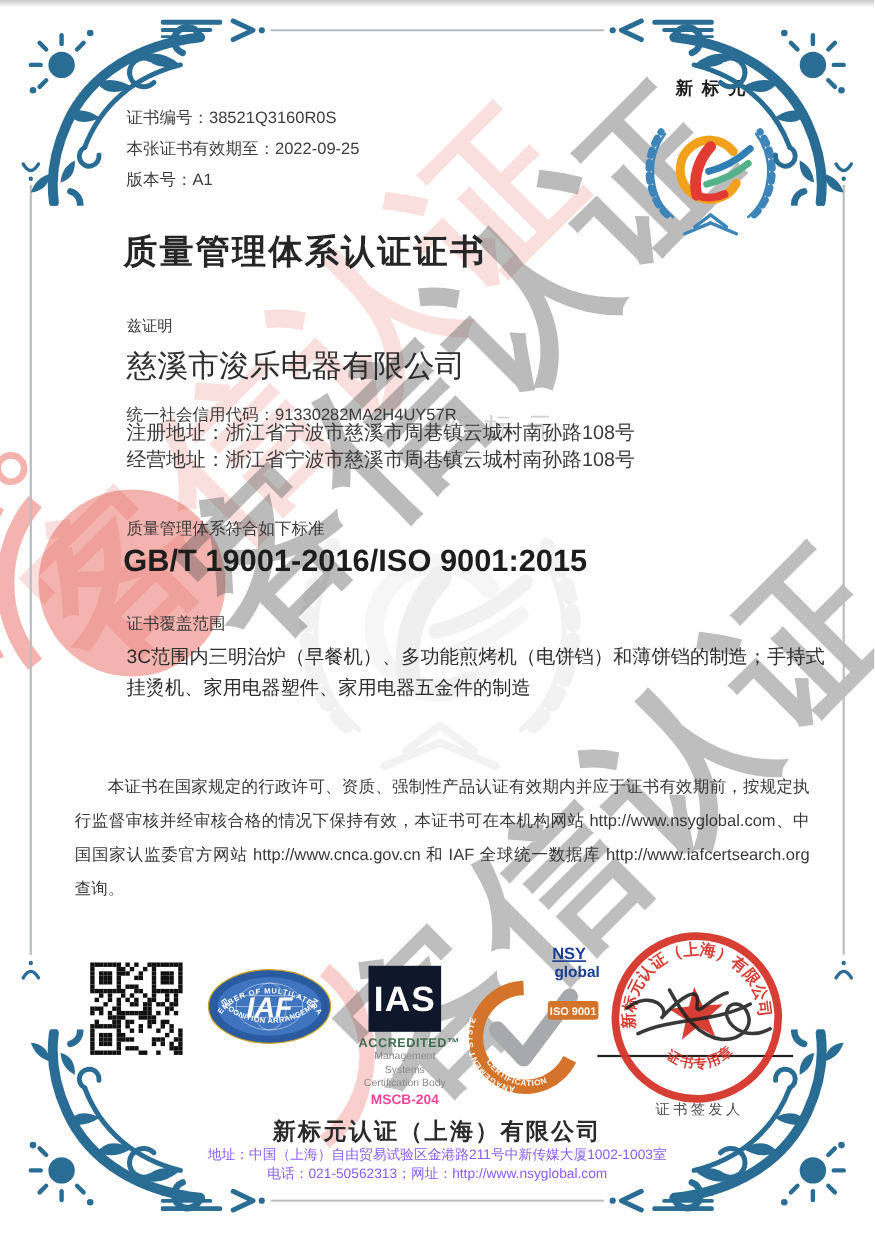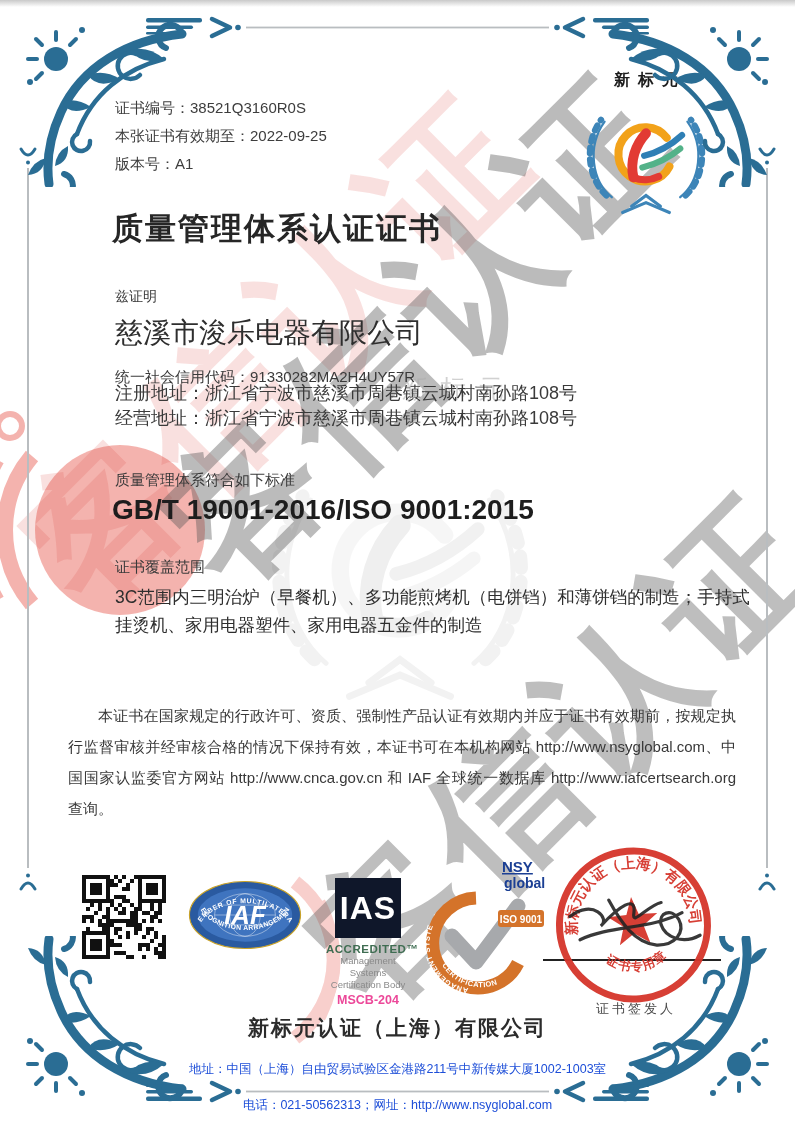--- a/index.html
+++ b/index.html
@@ -58,21 +58,21 @@
   .ias-accredited{margin-top:5px;font-size:11.5px;font-weight:700;color:#3f6d52;letter-spacing:.5px;}
   .ias-sub{font-size:9.5px;color:#8a8a8a;line-height:12px;}
   .ias-code{margin-top:2px;font-size:12.5px;font-weight:700;color:#ec4899;}
   .nsy{left:424px;top:858px;z-index:3;}
   .seal{left:551px;top:843px;z-index:4;transform:rotate(-5deg);opacity:.95;}
   .sign-line{left:543px;top:959px;width:178px;height:2px;background:#222;z-index:3;}
   .signer{left:596px;top:1000px;font-size:13px;letter-spacing:3px;color:#4a4a4a;z-index:3;}
   
   .footer{left:0;top:1014px;width:795px;text-align:center;z-index:3;}
   .footer-company{font-size:21px;font-weight:700;letter-spacing:2px;color:#2b2b2b;}
-  .footer-line{margin-top:19px;font-size:12.5px;color:#1d4ed8;}
+  .footer-line{margin-top:0;font-size:12.5px;color:#8b5cf6;}
 </style>
 </head>
 <body>
 
 <svg width="0" height="0" style="position:absolute">
   <defs>
     <symbol id="sym-corner" viewBox="0 0 175 175">
       <g fill="none" stroke="#2a6d94" stroke-linecap="round">
         <path d="M166,22 C112,28 66,54 45,100 C34,124 30,150 33,172" stroke-width="9"></path>
         <path d="M166,22 a12,12 0 1 0 -16,14" stroke-width="6"></path>

